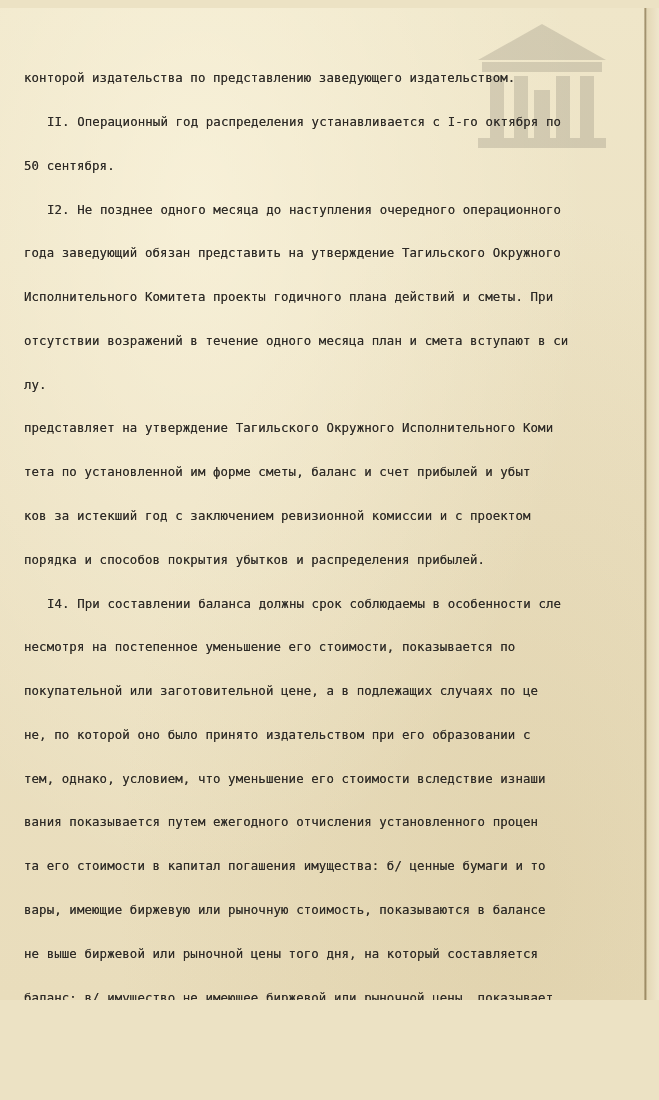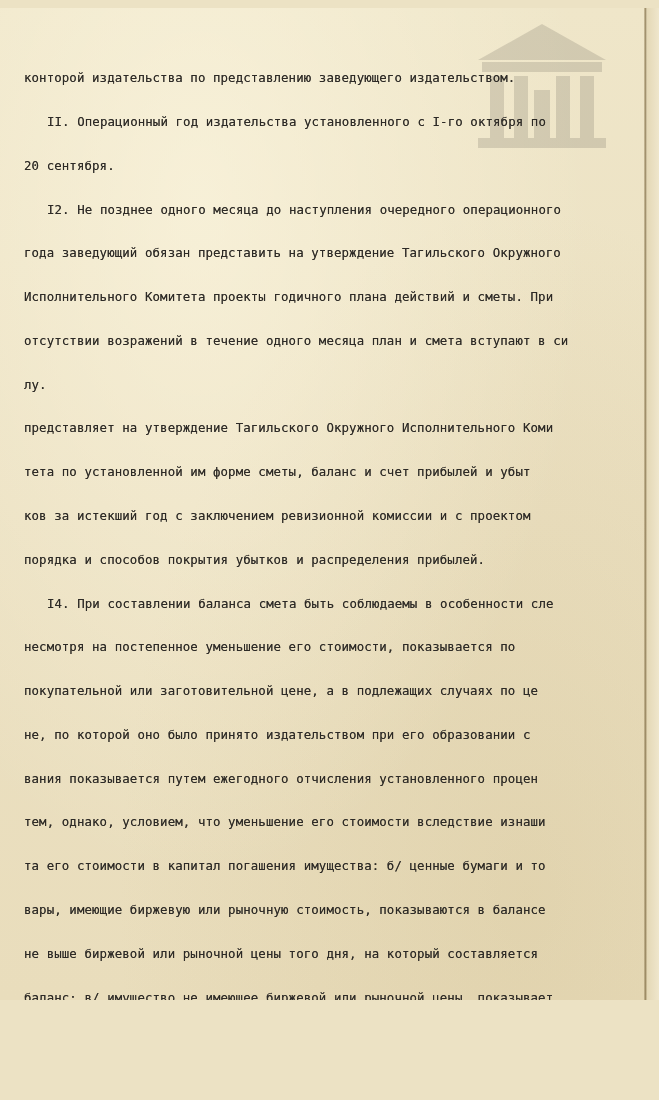--- a/index.html
+++ b/index.html
@@ -80,37 +80,37 @@
     <rect x="18" y="56" width="14" height="62" fill="#6f6a5e"></rect>
     <rect x="42" y="56" width="14" height="62" fill="#6f6a5e"></rect>
     <rect x="84" y="56" width="14" height="62" fill="#6f6a5e"></rect>
     <rect x="108" y="56" width="14" height="62" fill="#6f6a5e"></rect>
     <rect x="62" y="70" width="16" height="48" fill="#6f6a5e"></rect>
     <rect x="6" y="118" width="128" height="10" fill="#6f6a5e"></rect>
   </svg>
 
   <div class="text">
     <span class="line body-indent">конторой издательства по представлению заведующего издательством.</span>
-    <span class="line indent">II. Операционный год издательства установленного с I-го октября по</span>
-    <span class="line body-indent">20 сентября.</span>
+    <span class="line indent">II. Операционный год распределения устанавливается с I-го октября по</span>
+    <span class="line body-indent">50 сентября.</span>
     <span class="line indent">I2. Не позднее одного месяца до наступления очередного операционного</span>
     <span class="line body-indent">года заведующий обязан представить на утверждение Тагильского Окружного</span>
     <span class="line body-indent">Исполнительного Комитета проекты годичного плана действий и сметы. При</span>
     <span class="line body-indent">отсутствии возражений в течение одного месяца план и смета вступают в си</span>
     <span class="line body-indent">лу.</span>
     <span class="line body-indent">представляет на утверждение Тагильского Окружного Исполнительного Коми</span>
     <span class="line body-indent">тета по установленной им форме сметы, баланс и счет прибылей и убыт</span>
     <span class="line body-indent">ков за истекший год с заключением ревизионной комиссии и с проектом</span>
     <span class="line body-indent">порядка и способов покрытия убытков и распределения прибылей.</span>
-    <span class="line indent">I4. При составлении баланса смета быть соблюдаемы в особенности сле</span>
+    <span class="line indent">I4. При составлении баланса должны срок соблюдаемы в особенности сле</span>
     <span class="line body-indent">несмотря на постепенное уменьшение его стоимости, показывается по</span>
     <span class="line body-indent">покупательной или заготовительной цене, а в подлежащих случаях по це</span>
     <span class="line body-indent">не, по которой оно было принято издательством при его образовании с</span>
+    <span class="line body-indent">тем, однако, условием, что уменьшение его стоимости вследствие изнаши</span>
     <span class="line body-indent">вания показывается путем ежегодного отчисления установленного процен</span>
-    <span class="line body-indent">тем, однако, условием, что уменьшение его стоимости вследствие изнаши</span>
     <span class="line body-indent">та его стоимости в капитал погашения имущества: б/ ценные бумаги и то</span>
     <span class="line body-indent">вары, имеющие биржевую или рыночную стоимость, показываются в балансе</span>
     <span class="line body-indent">не выше биржевой или рыночной цены того дня, на который составляется</span>
     <span class="line body-indent">баланс; в/ имущество не имеющее биржевой или рыночной цены, показывает</span>
     
     
     
     
     
     

